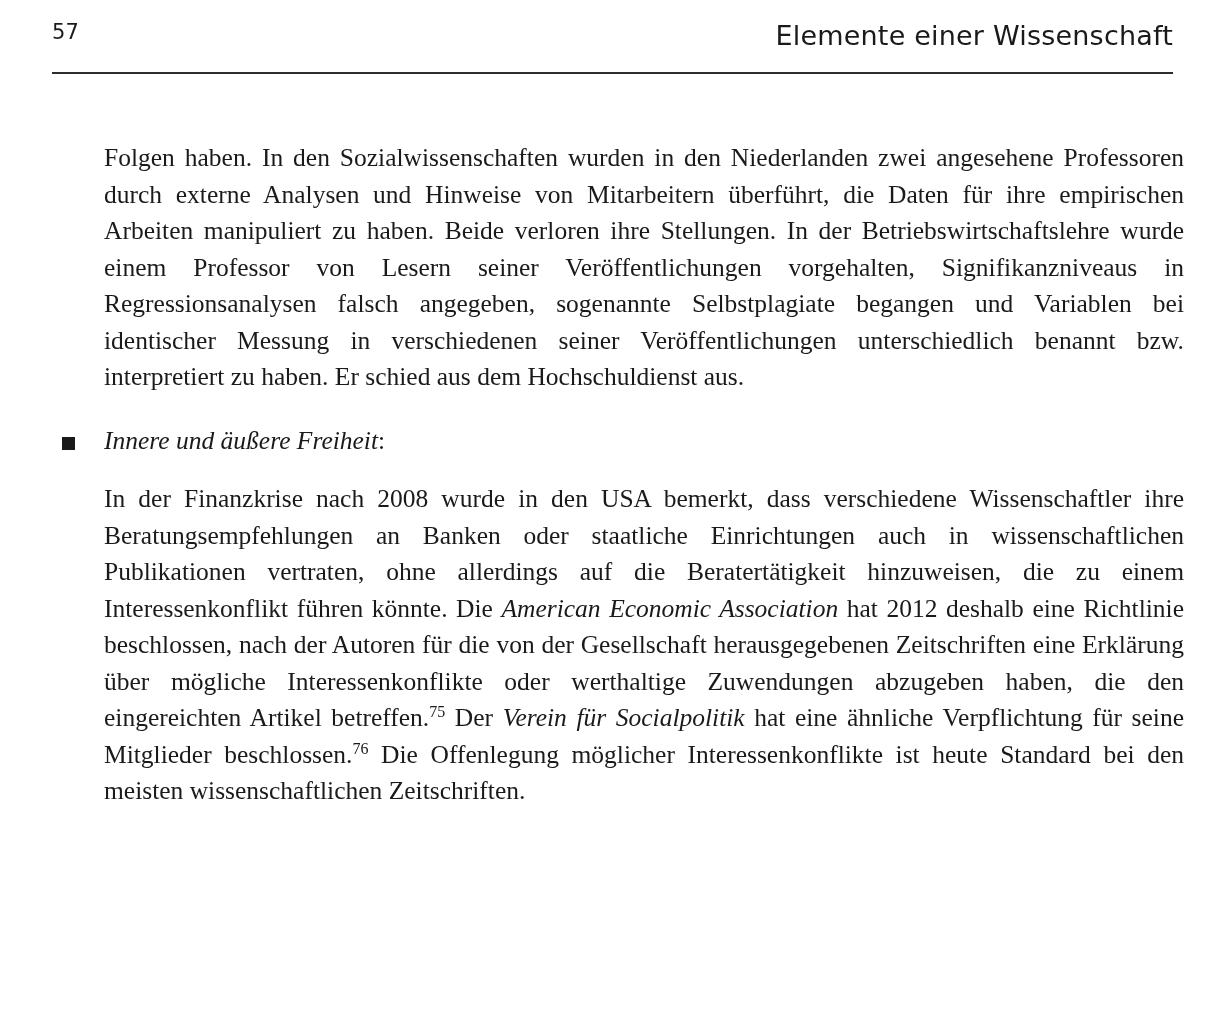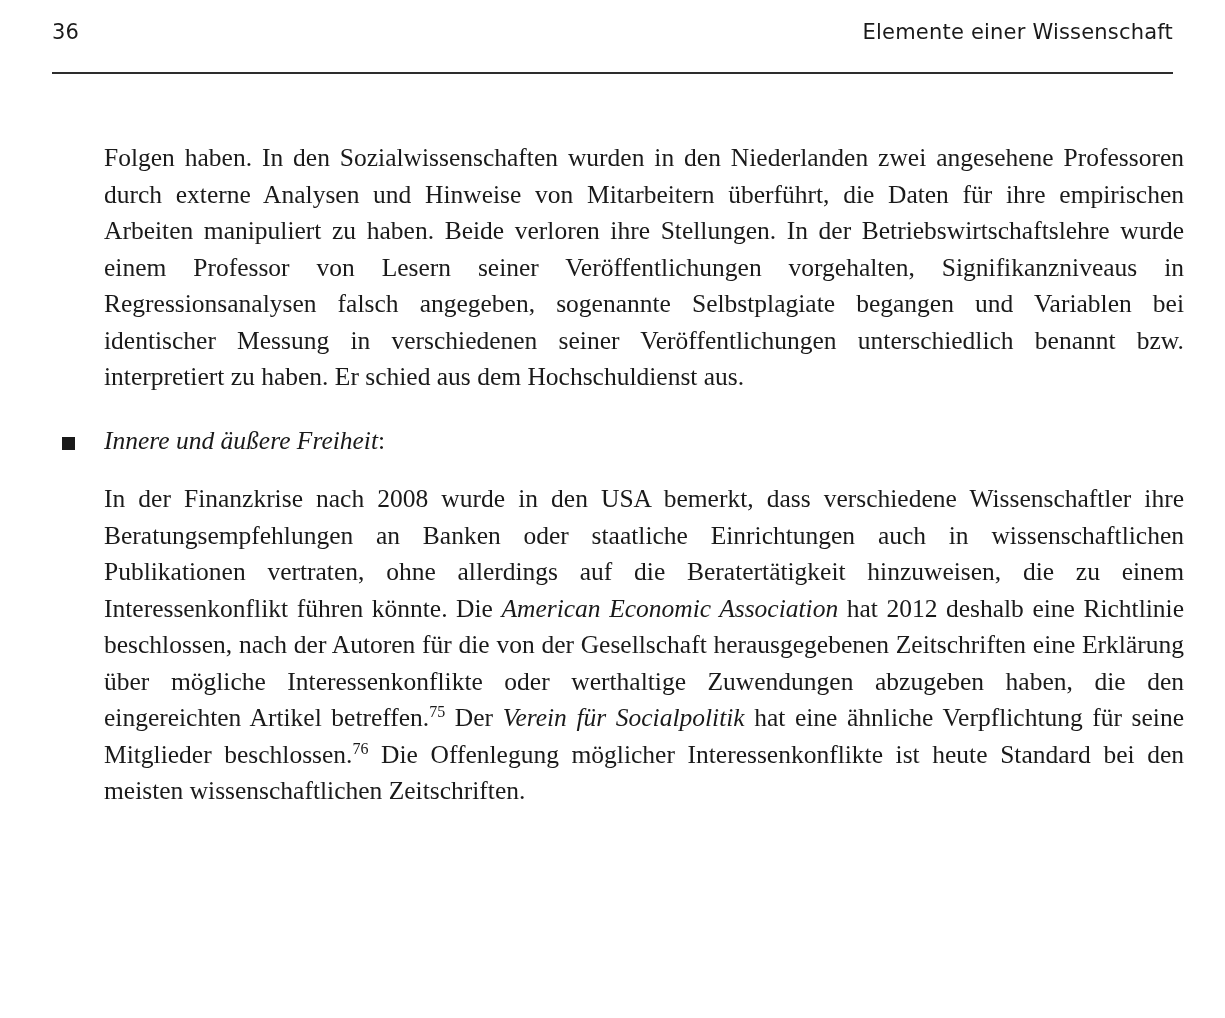--- a/index.html
+++ b/index.html
@@ -33,21 +33,21 @@
     font-size: 21px;
     color: #1a1a1a;
     letter-spacing: 0.2px;
   }
   .folio {
     font-family: "DejaVu Sans", sans-serif;
     font-size: 21px;
   }
   .head-title {
     font-family: "DejaVu Sans", sans-serif;
-    font-size: 21px;
+    font-size: 27px;
   }
   .head-rule {
     position: absolute;
     top: 72px;
     left: 52px;
     width: 1121px;
     height: 2px;
     background: #2d2d2d;
   }
   .content {
@@ -105,21 +105,21 @@
     vertical-align: super;
     line-height: 0;
   }
 </style>
 </head>
 <body>
 
 <div class="page">
 
   <div class="running-head">
-    <span class="folio">36</span>
+    <span class="folio">57</span>
     <span class="head-title">Elemente einer Wissenschaft</span>
   </div>
   <div class="head-rule"></div>
 
   <div class="content">
 
     <p class="body-text">Folgen haben. In den Sozialwissenschaften wurden in den Niederlanden zwei angesehene Professoren durch externe Analysen und Hinweise von Mitarbeitern überführt, die Daten für ihre empirischen Arbeiten manipuliert zu haben. Beide verloren ihre Stellungen. In der Betriebswirtschaftslehre wurde einem Professor von Lesern seiner Veröffentlichungen vorgehalten, Signifikanzniveaus in Regressionsanalysen falsch angegeben, sogenannte Selbstplagiate begangen und Variablen bei identischer Messung in verschiedenen seiner Veröffentlichungen unterschiedlich benannt bzw. interpretiert zu haben. Er schied aus dem Hochschuldienst aus.</p>
 
     <div class="bullet-block">
       <span class="bullet-marker"></span>

